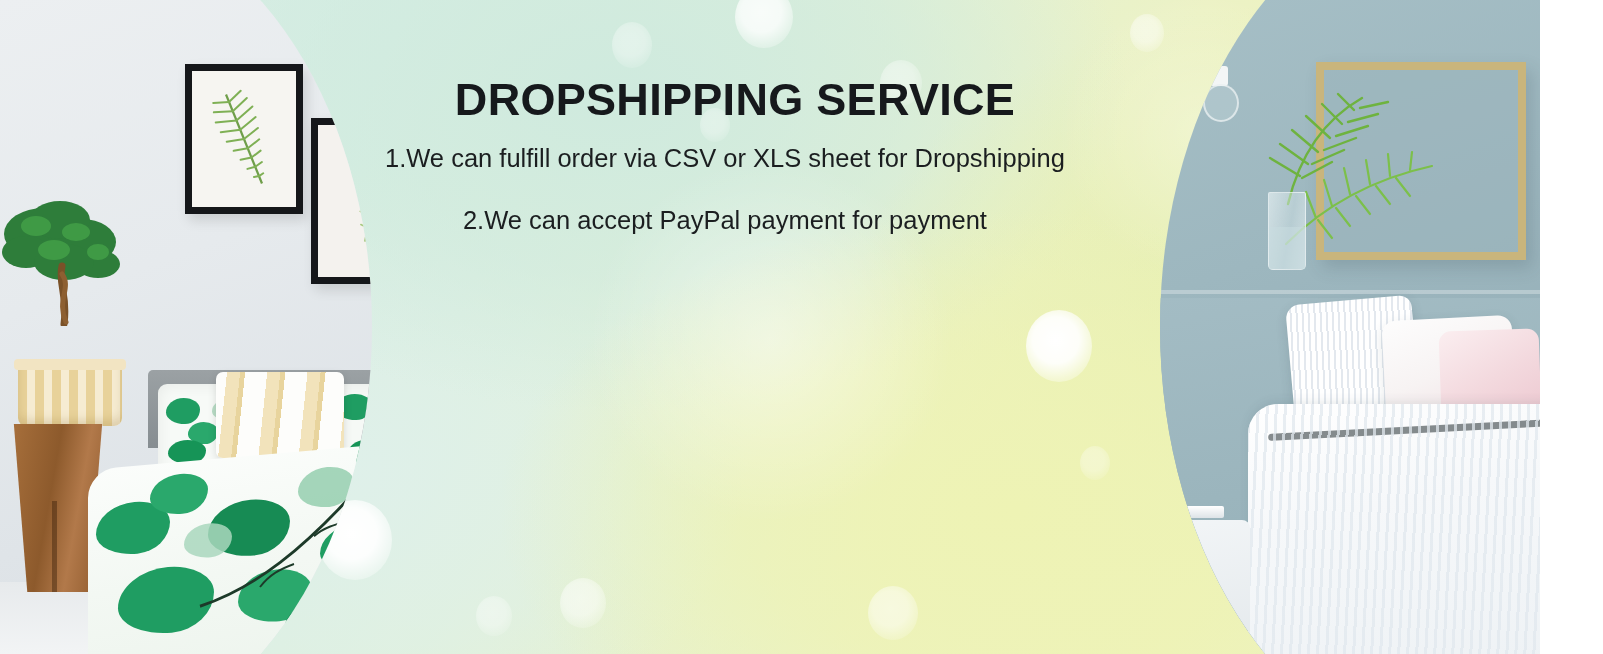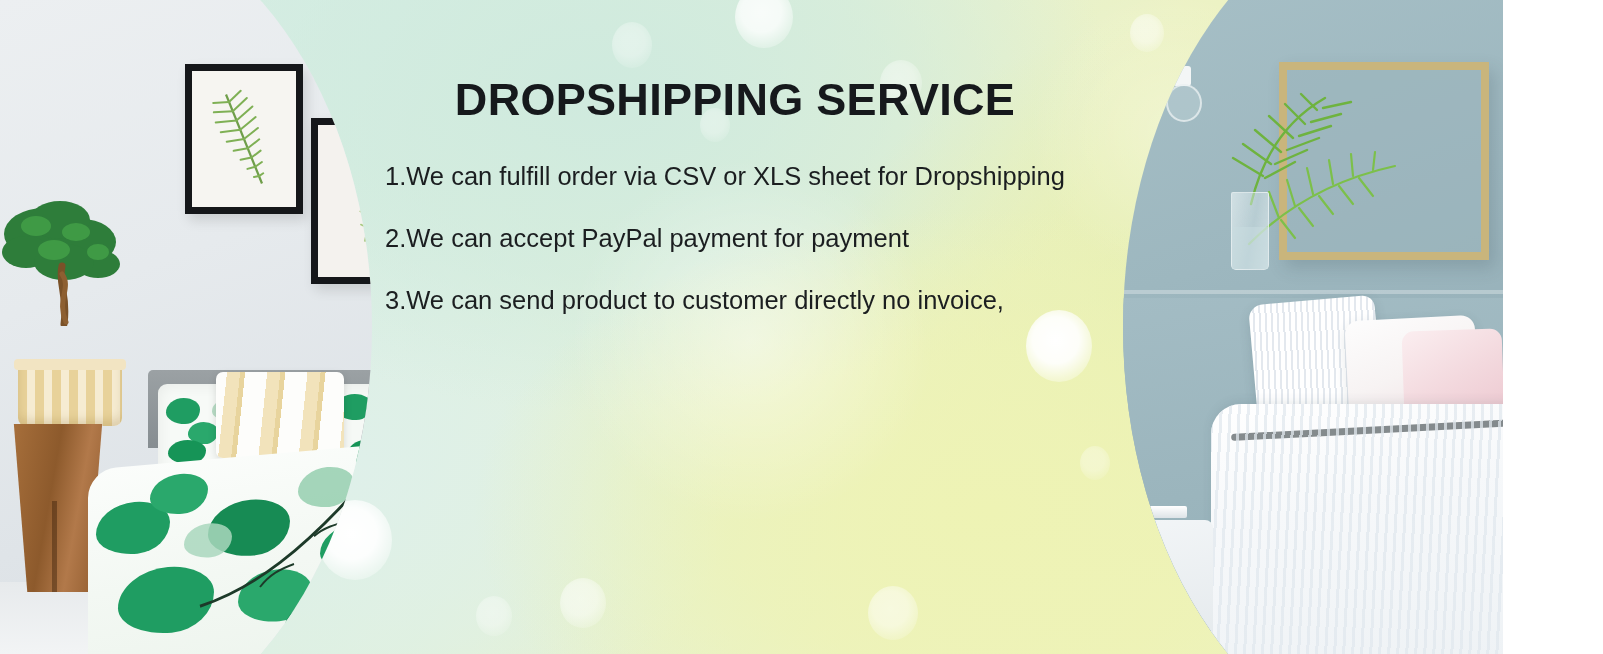--- a/index.html
+++ b/index.html
@@ -7,20 +7,21 @@
     padding: 0;
     background: #ffffff;
   }
   #banner {
     position: relative;
     width: 1503px;
     height: 654px;
     overflow: hidden;
     font-family: "Liberation Sans", sans-serif;
     background: #dff0e4;
+    padding-left: 37px;
   }
 
   
   .bg-base {
     position: absolute;
     inset: 0;
     background:
       radial-gradient(ellipse 720px 420px at 66% 78%, #eef3b4 0%, rgba(238,243,180,0.65) 38%, rgba(238,243,180,0) 72%),
       radial-gradient(ellipse 560px 380px at 84% 46%, #e6efb2 0%, rgba(230,239,178,0.55) 45%, rgba(230,239,178,0) 78%),
       radial-gradient(ellipse 640px 400px at 40% 14%, #cfeade 0%, rgba(207,234,222,0.6) 45%, rgba(207,234,222,0) 80%),
@@ -243,21 +244,21 @@
     top: 74px;
     left: 0;
     width: 700px;
     text-align: center;
     font-size: 45px;
     font-weight: bold;
     letter-spacing: 0.3px;
     color: #16191c;
     white-space: nowrap;
   }
-  .lines { position: absolute; top: 164px; left: 0; }
+  .lines { position: absolute; top: 146px; left: 0; text-align: center; }
   .line {
     font-size: 25.5px;
     color: #1b1e20;
     line-height: 1;
     margin-bottom: 36.5px;
     white-space: nowrap;
   }
 </style>
 </head>
 <body>
@@ -444,17 +445,16 @@
       <div class="nightstand"></div>
       <div class="book"></div>
     </div>
   </div>
 
   <div class="content">
     <div class="headline">DROPSHIPPING SERVICE</div>
     <div class="lines">
       <div class="line">1.We can fulfill order via CSV or XLS sheet for Dropshipping</div>
       <div class="line">2.We can accept PayPal payment for payment</div>
-      <div class="line">3.We can send product to customer directly no invoice,</div>
     </div>
   </div>
 
 </div>
 
 </body></html>

